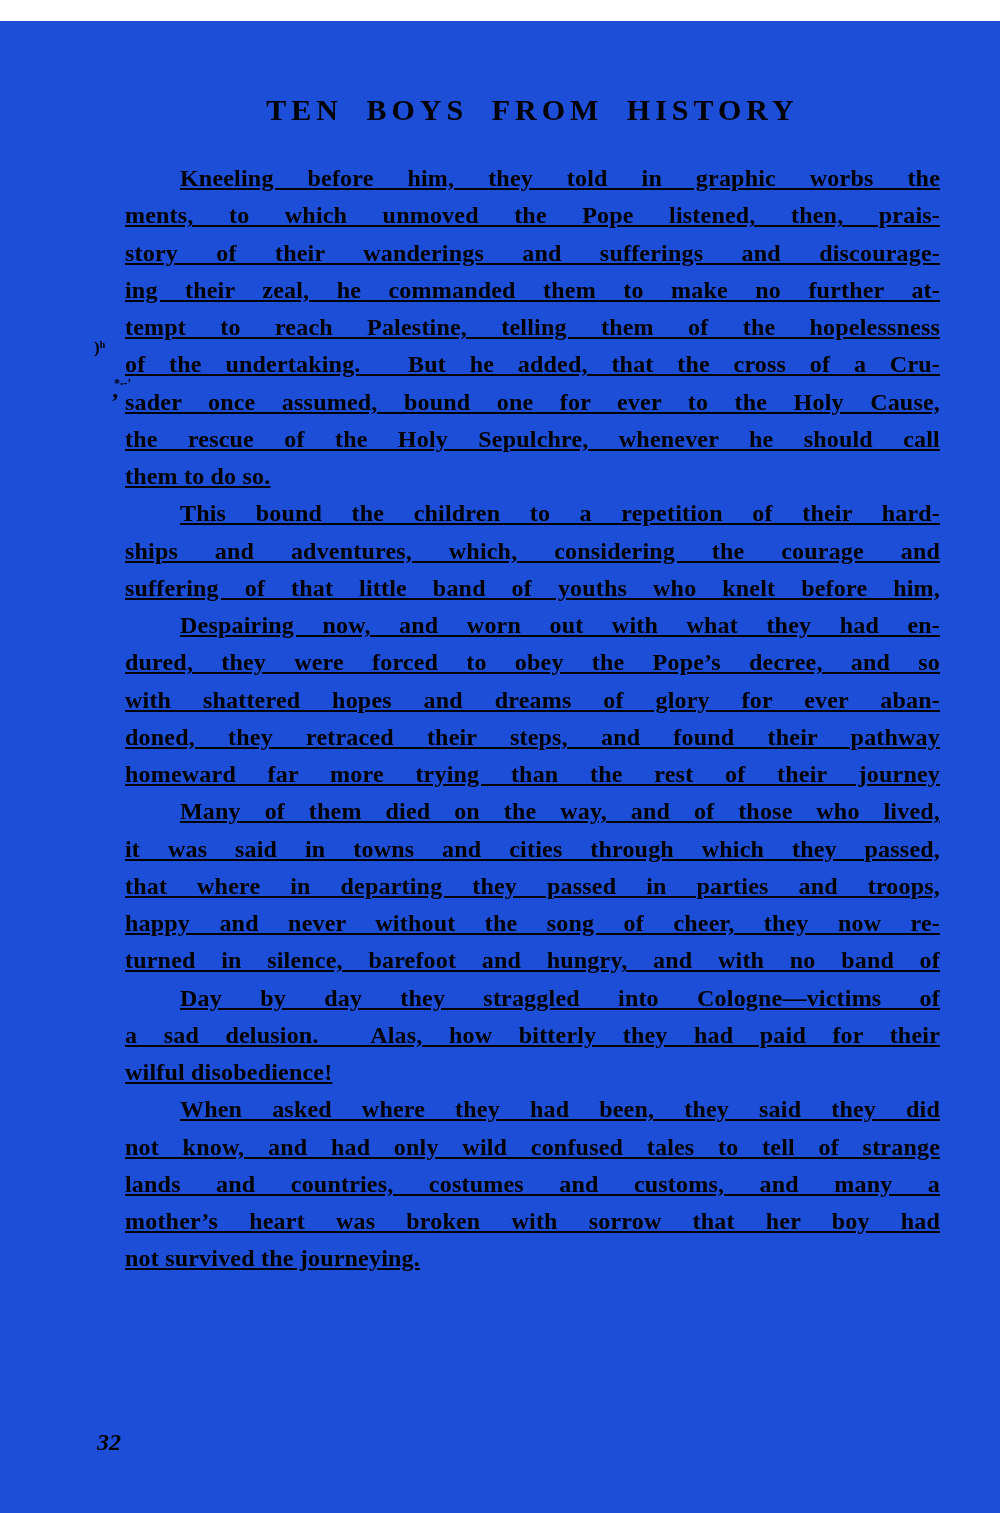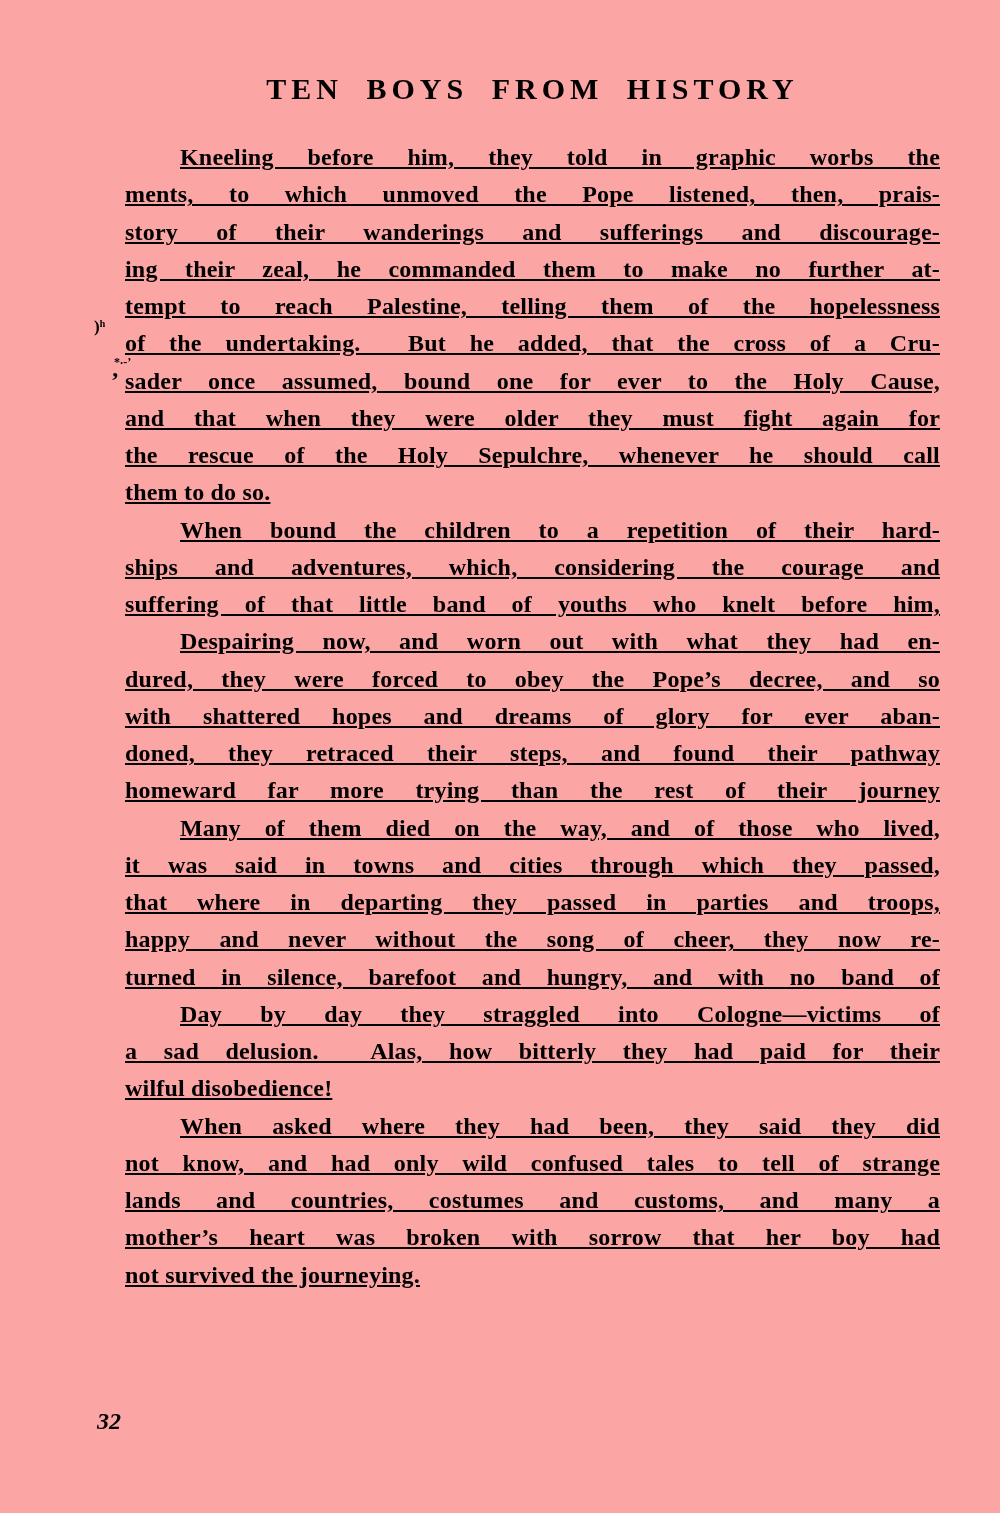--- a/index.html
+++ b/index.html
@@ -11,21 +11,22 @@
     width: 1000px;
     height: 1513px;
     position: relative;
     font-family: "Liberation Serif", "DejaVu Serif", serif;
     color: #000000;
     overflow: hidden;
   }
   .page {
     position: absolute;
     inset: 0;
-    background: #fca5a5;
+    background: #1d4ed8;
+    margin-top: 21px;
   }
   .title {
     position: absolute;
     top: 72px;
     left: 125px;
     width: 815px;
     margin: 0;
     text-align: center;
     font-size: 30px;
     line-height: 34px;
@@ -84,26 +85,25 @@
   <h1 class="title">TEN BOYS FROM HISTORY</h1>
   <div class="text-block" id="text-block">
       <div>
         <div class="line first">Kneeling before him, they told in graphic worbs the</div>
         <div class="line">ments, to which unmoved the Pope listened, then, prais-</div>
         <div class="line">story of their wanderings and sufferings and discourage-</div>
         <div class="line">ing their zeal, he commanded them to make no further at-</div>
         <div class="line">tempt to reach Palestine, telling them of the hopelessness</div>
         <div class="line">of the undertaking.&nbsp; But he added, that the cross of a Cru-</div>
         <div class="line">sader once assumed, bound one for ever to the Holy Cause,</div>
-        <div class="line">and that when they were older they must fight again for</div>
         <div class="line">the rescue of the Holy Sepulchre, whenever he should call</div>
         <div class="line last">them to do so.</div>
       </div>
       <div>
-        <div class="line first">When bound the children to a repetition of their hard-</div>
+        <div class="line first">This bound the children to a repetition of their hard-</div>
         <div class="line">ships and adventures, which, considering the courage and</div>
         <div class="line">suffering of that little band of youths who knelt before him,</div>
       </div>
       <div>
         <div class="line first">Despairing now, and worn out with what they had en-</div>
         <div class="line">dured, they were forced to obey the Pope’s decree, and so</div>
         <div class="line">with shattered hopes and dreams of glory for ever aban-</div>
         <div class="line">doned, they retraced their steps, and found their pathway</div>
         <div class="line">homeward far more trying than the rest of their journey</div>
       </div>

